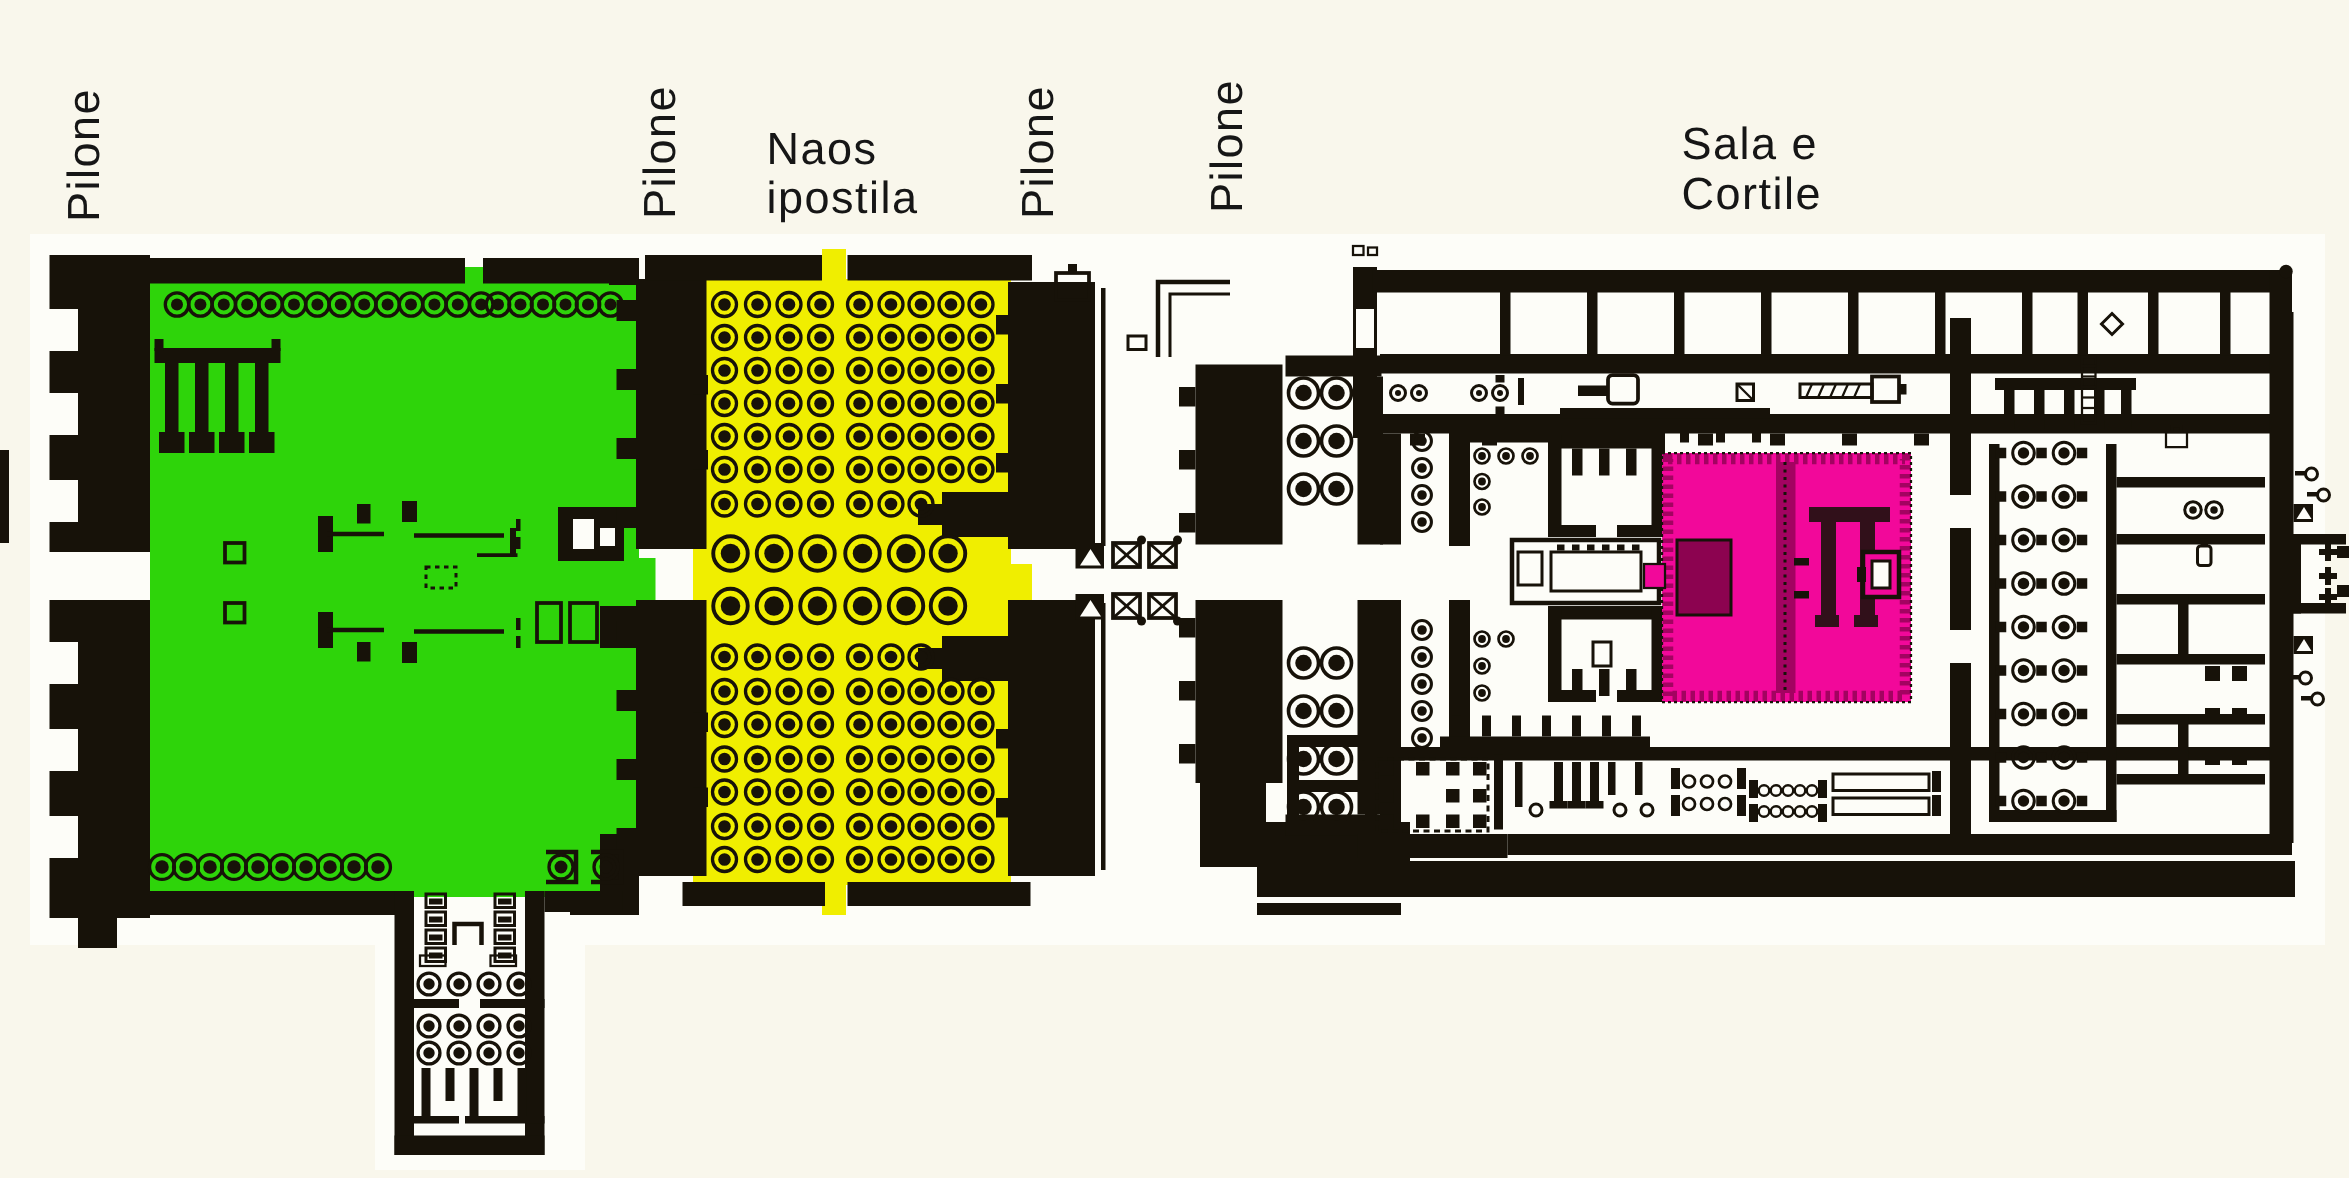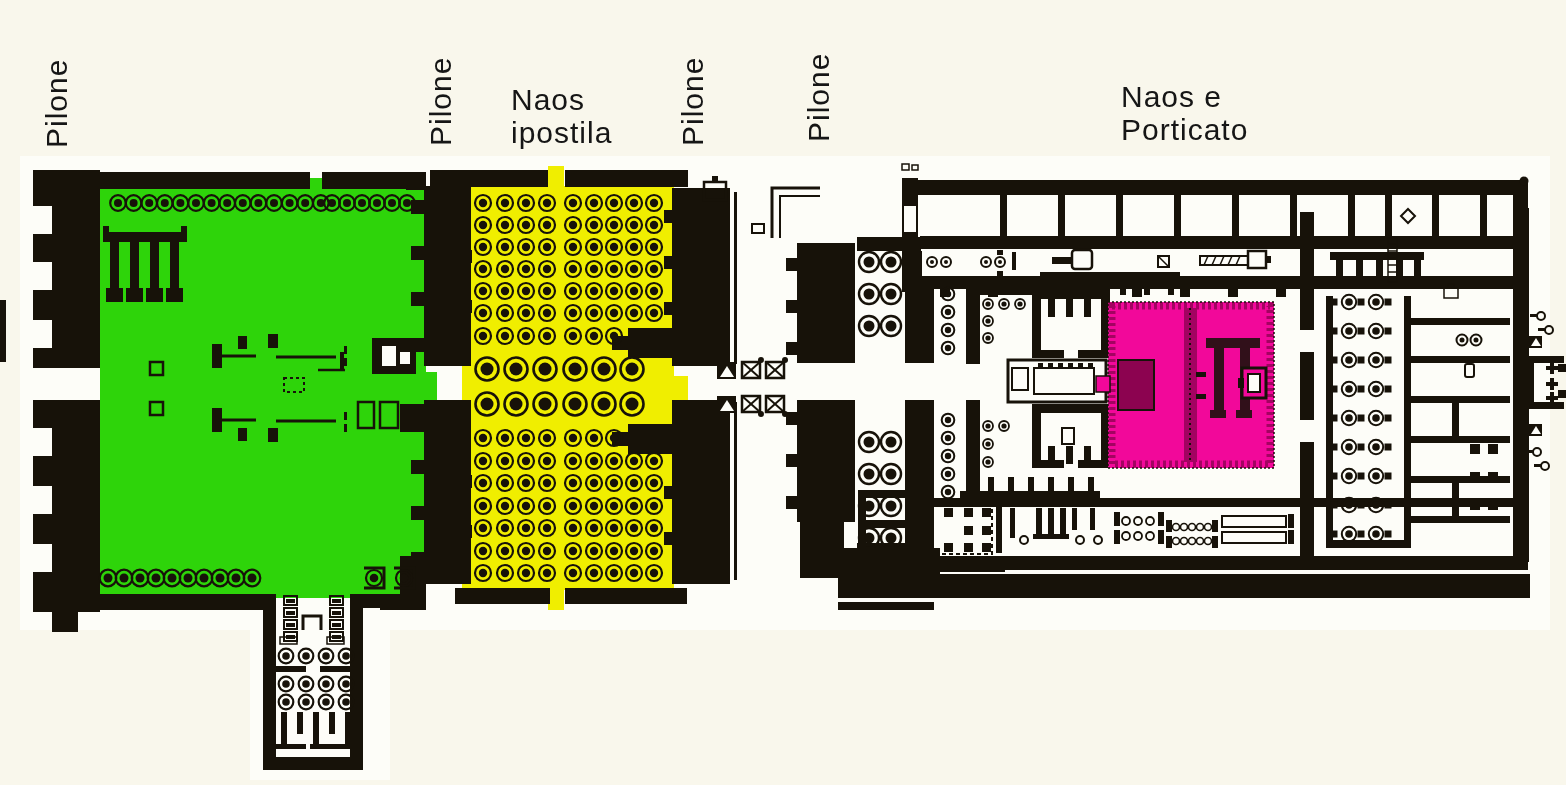--- a/index.html
+++ b/index.html
@@ -1008,17 +1008,17 @@
 
 <div class="vlabel" style="left:40px;top:48px">Pilone</div>
 <div class="vlabel" style="left:424px;top:46px">Pilone</div>
 <div class="hlabel" style="left:511px;top:83px">
   <span>Naos</span>
   <span>ipostila</span>
 </div>
 <div class="vlabel" style="left:676px;top:46px">Pilone</div>
 <div class="vlabel" style="left:802px;top:42px">Pilone</div>
 <div class="hlabel" style="left:1121px;top:80px">
-  <span>Naos e</span>
-  <span>Porticato</span>
+  <span>Sala e</span>
+  <span>Cortile</span>
 </div>
 
 </div>
 
 </body></html>

